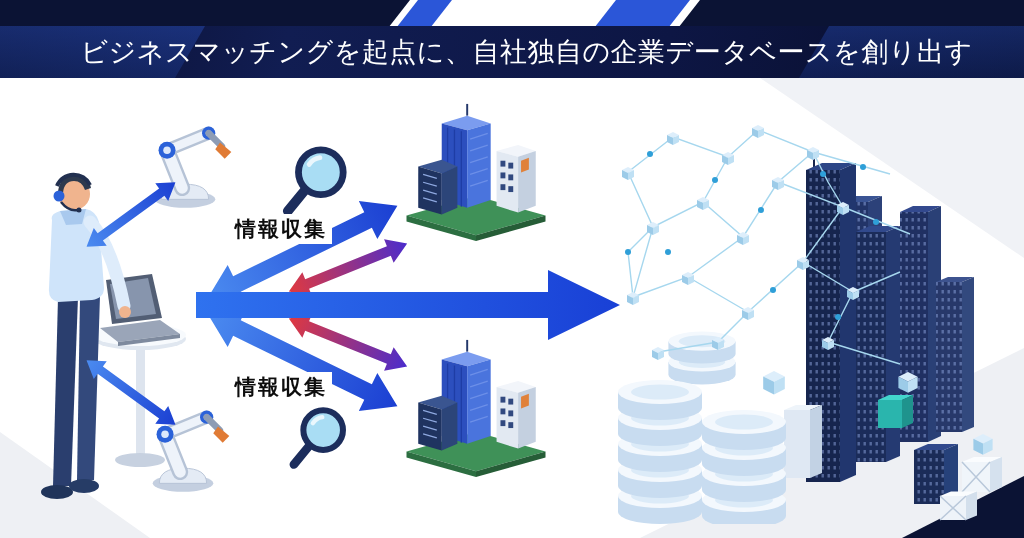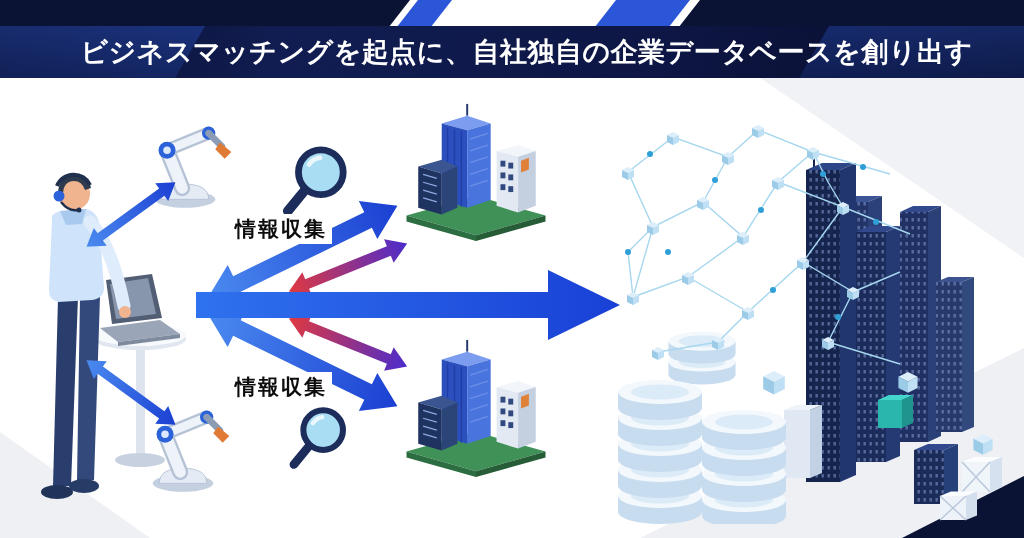--- a/index.html
+++ b/index.html
@@ -16,21 +16,21 @@
   
   .banner{
     position:absolute;left:0;top:26px;width:100%;height:52px;overflow:hidden;z-index:5;
     background:linear-gradient(100deg,#0a0f2f 0%,#111d52 28%,#0d1644 65%,#080d28 100%);
   }
   .banner-accent{position:absolute;top:-5px;height:62px;transform:skewX(-30deg);}
   .accent-left{left:-40px;width:230px;background:linear-gradient(#2a51c0,#18337f);opacity:.45;}
   .accent-right{right:-40px;width:250px;background:linear-gradient(#2a51c0,#142c74);opacity:.4;}
   .banner h1{
     position:relative;z-index:2;margin:0;color:#ffffff;text-align:center;
-    font-size:27px;font-weight:bold;line-height:52px;letter-spacing:.5px;white-space:nowrap;padding-left:29px;
+    font-size:27px;font-weight:normal;line-height:52px;letter-spacing:.5px;white-space:nowrap;padding-left:29px;
   }
   
   .deco{position:absolute;z-index:0;}
   .deco-tr{left:760px;top:78px;width:264px;height:180px;background:#f0f2f6;
     clip-path:polygon(0 0,100% 0,100% 100%);}
   .deco-br{left:640px;top:348px;width:384px;height:190px;background:#eef0f4;
     clip-path:polygon(100% 0,100% 100%,0 100%);}
   .deco-bl{left:0;top:432px;width:150px;height:106px;background:#eef0f4;
     clip-path:polygon(0 0,100% 100%,0 100%);}
   .corner-br{right:0;bottom:0;width:122px;height:62px;background:#0b1334;

